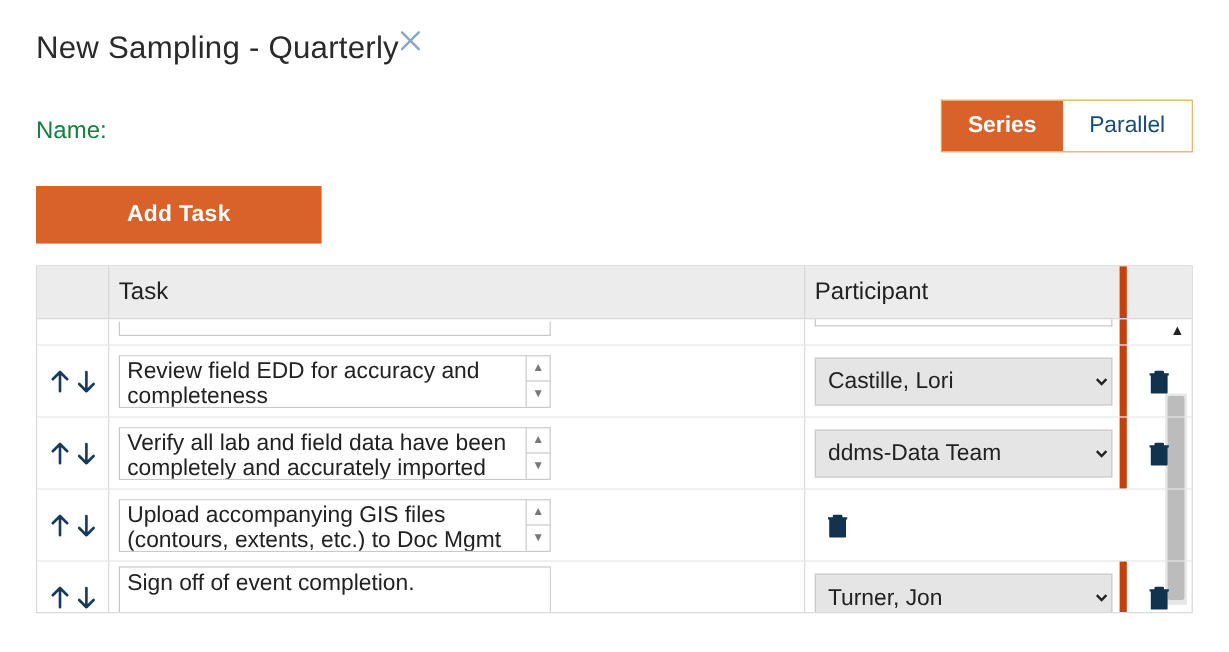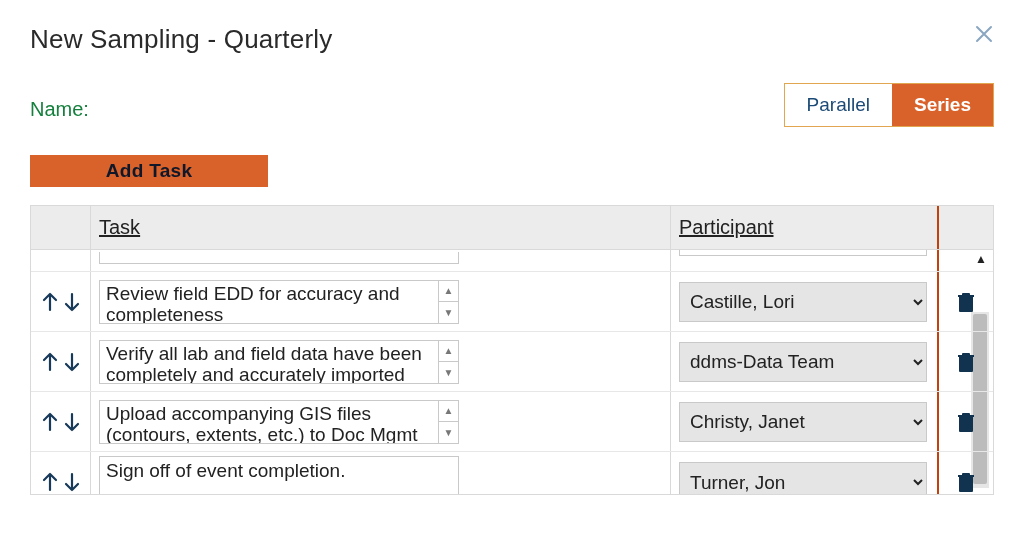--- a/index.html
+++ b/index.html
@@ -12,21 +12,20 @@
   }
   .modal {
     width: 1024px;
     height: 543px;
     padding: 24px 30px 0 30px;
     position: relative;
   }
   .title-row {
     display: flex;
     align-items: flex-start;
-    justify-content: space-between;
   }
   .title {
     font-size: 26px;
     font-weight: 500;
     letter-spacing: 0.2px;
     color: #2a2a2a;
   }
   .close-x {
     color: #8aa7c2;
     cursor: pointer;
@@ -75,44 +74,43 @@
     color: #1b4a76;
   }
   .seg-btn.active {
     background: #d8622a;
     color: #fff;
     font-weight: 600;
   }
   .add-task-btn {
     margin-top: 28px;
     width: 238px;
-    height: 32px;
+    height: 48px;
     background: #d8622a;
-    color: #0f172a;
+    color: #ffffff;
     border: none;
     font-size: 19px;
     font-weight: 600;
     letter-spacing: 0.3px;
     cursor: pointer;
   }
   .grid {
     margin-top: 18px;
     border: 1px solid #d9d9d9;
   }
   .grid-head {
     display: flex;
     background: #ececec;
     border-bottom: 1px solid #d9d9d9;
     height: 44px;
     align-items: center;
-    text-decoration: underline;
   }
   .col-move { width: 60px; flex: 0 0 60px; border-right: 1px solid #d9d9d9; height:100%; }
   .col-task { width: 580px; flex: 0 0 580px; padding-left: 8px; border-right: 1px solid #d9d9d9; display:flex; align-items:center; height:100%; }
-  .col-part { flex: 1; padding-left: 8px; display:flex; align-items:center; height:100%; border-right: 2px solid #c2410c;}
+  .col-part { flex: 1; padding-left: 8px; display:flex; align-items:center; height:100%; border-right: 6px solid #c2410c;}
   .col-actions { width: 54px; flex: 0 0 54px; }
   .grid-body-wrap { position: relative; }
   .grid-body {
     height: 244px;
     overflow: hidden;
     position: relative;
   }
   .row {
     display: flex;
     align-items: center;
@@ -241,22 +239,22 @@
         </svg>
     </div>
   </div>
 
   <div class="top-form">
     <div class="form-left">
       <div class="label">Name:</div>
     </div>
     <div class="form-right">
       <div class="seg">
+        <button class="seg-btn active">Series</button>
         <button class="seg-btn">Parallel</button>
-        <button class="seg-btn active">Series</button>
       </div>
     </div>
   </div>
 
   <button class="add-task-btn">Add Task</button>
 
   <div class="grid">
     <div class="grid-head">
       <div class="col-move"></div>
       <div class="col-task">Task</div>
@@ -370,25 +368,20 @@
           </div>
           <div class="col-task">
             <div class="task-area-wrap">
               <textarea class="task-area" style="">Upload accompanying GIS files (contours, extents, etc.) to Doc Mgmt</textarea>
               <div class="spinner">
                 <div class="spin-btn">▲</div>
                 <div class="spin-btn">▼</div>
               </div>
             </div>
           </div>
-          <div class="col-part">
-            <select class="part-select">
-              <option>Christy, Janet</option>
-            </select>
-          </div>
           <div class="col-actions">
             <span class="trash">
                 <svg width="22" height="24" viewBox="0 0 22 24">
                   <path d="M3 6 H19 M8 6 V4 H14 V6 M5 6 V21 H17 V6" stroke="currentColor" stroke-width="2" fill="currentColor" stroke-linejoin="round"></path>
                 </svg>
               </span>
           </div>
         </div>
 
         <div class="row">

